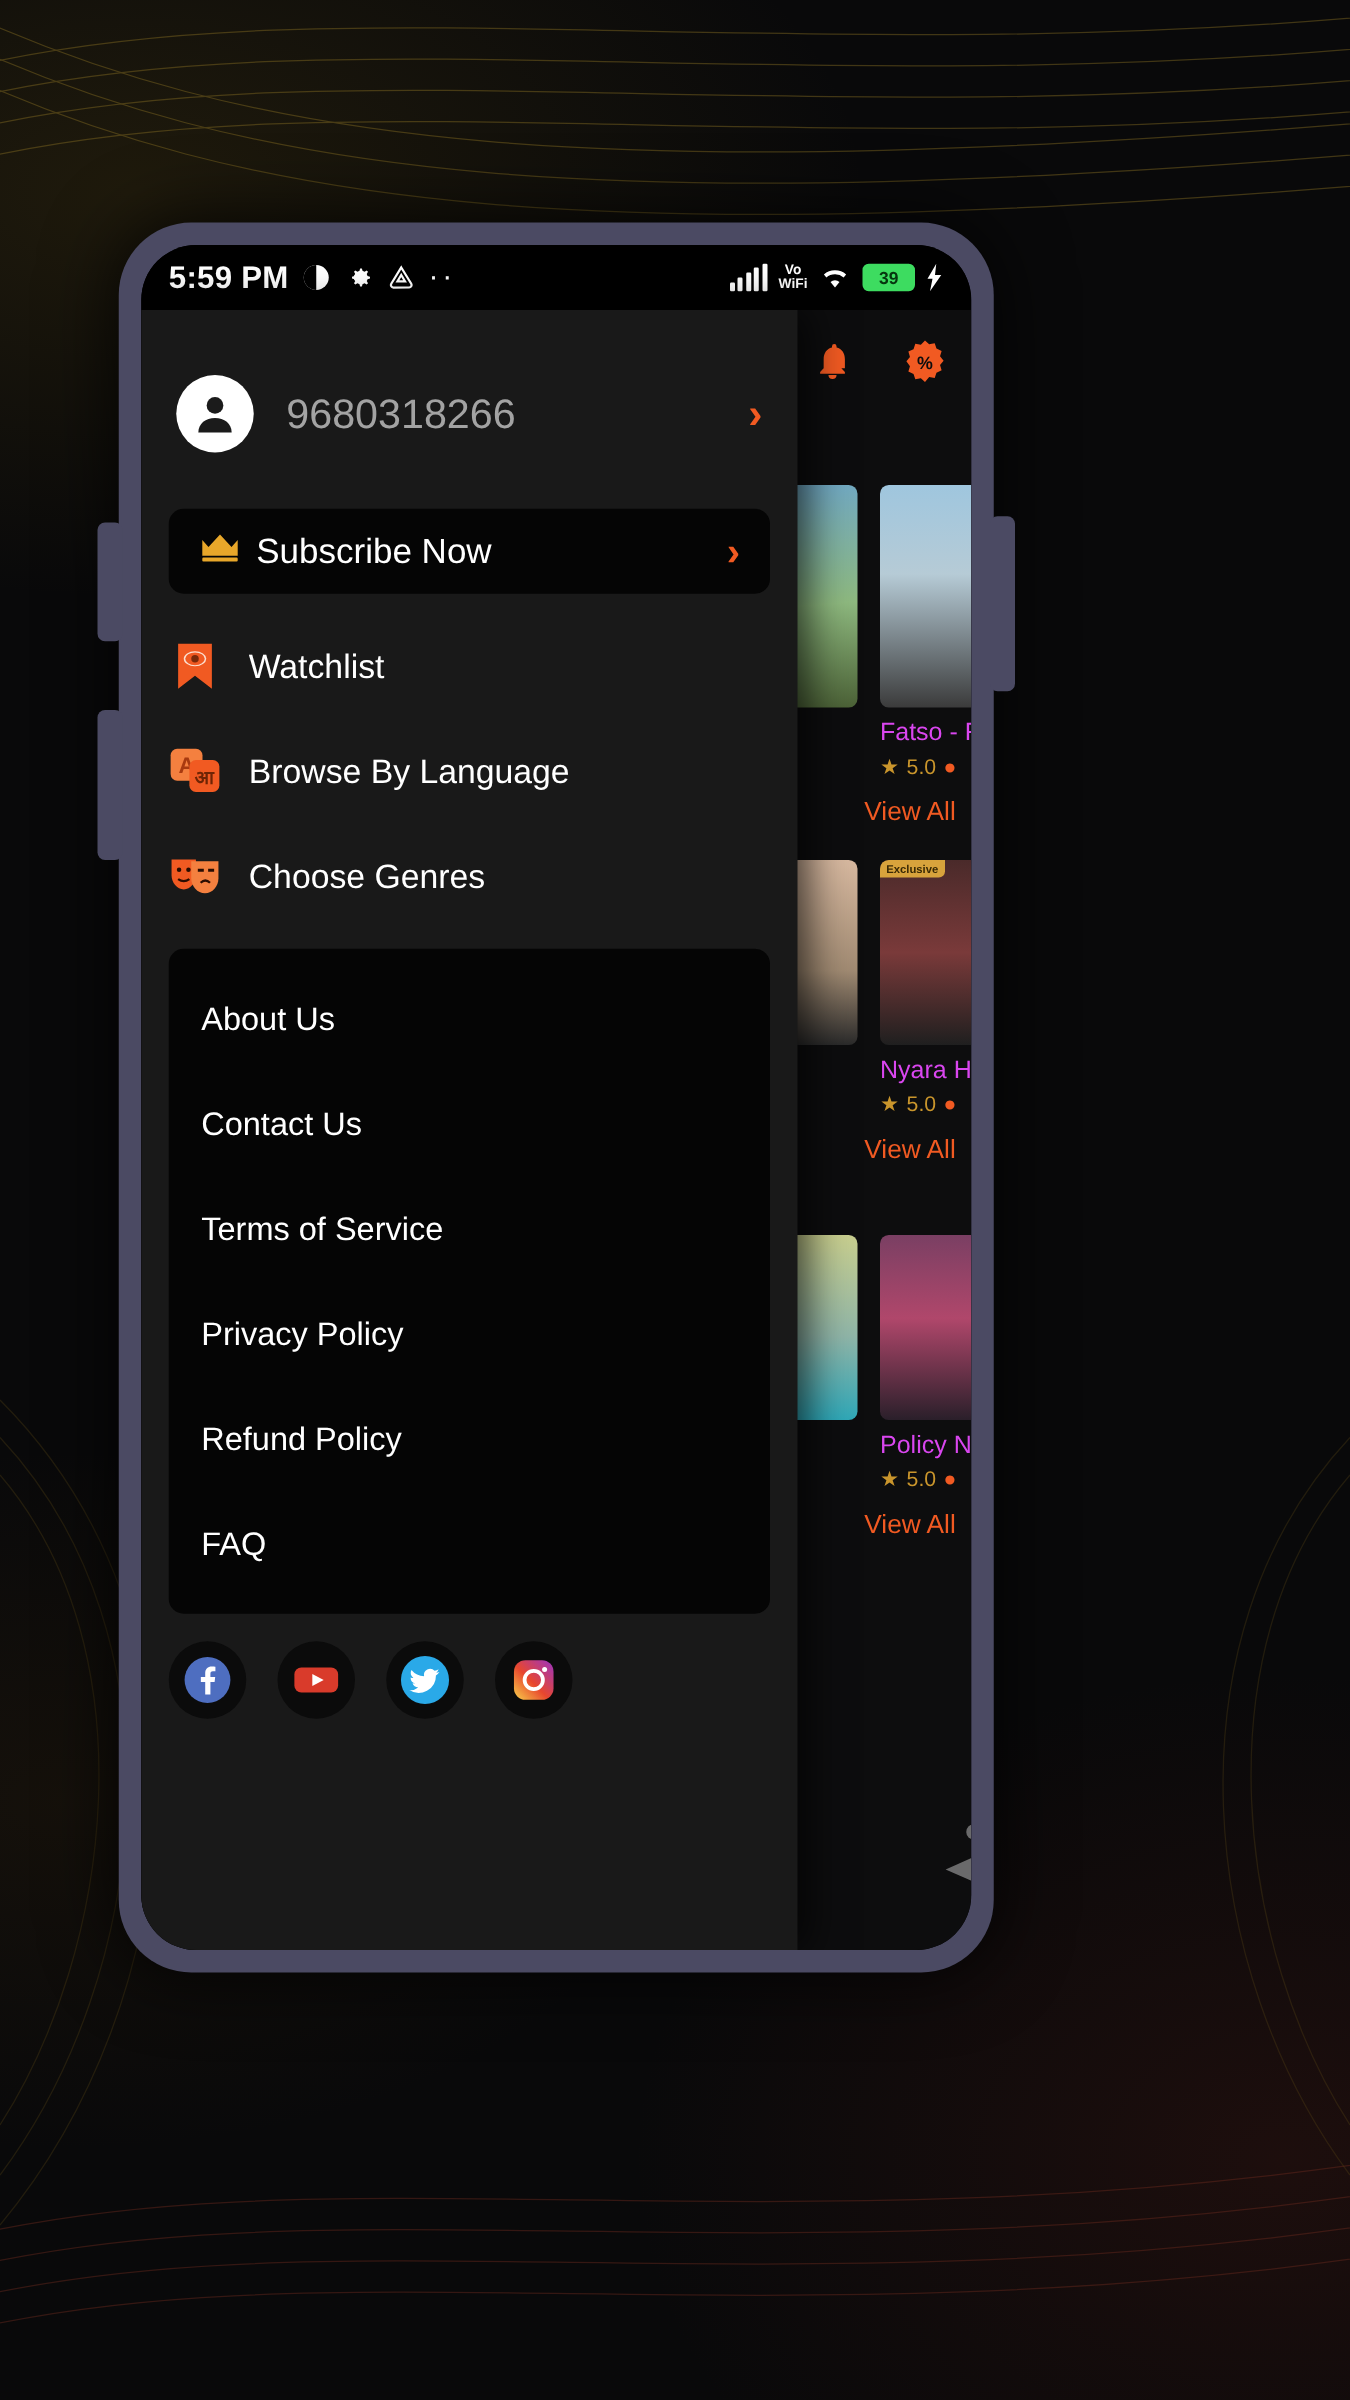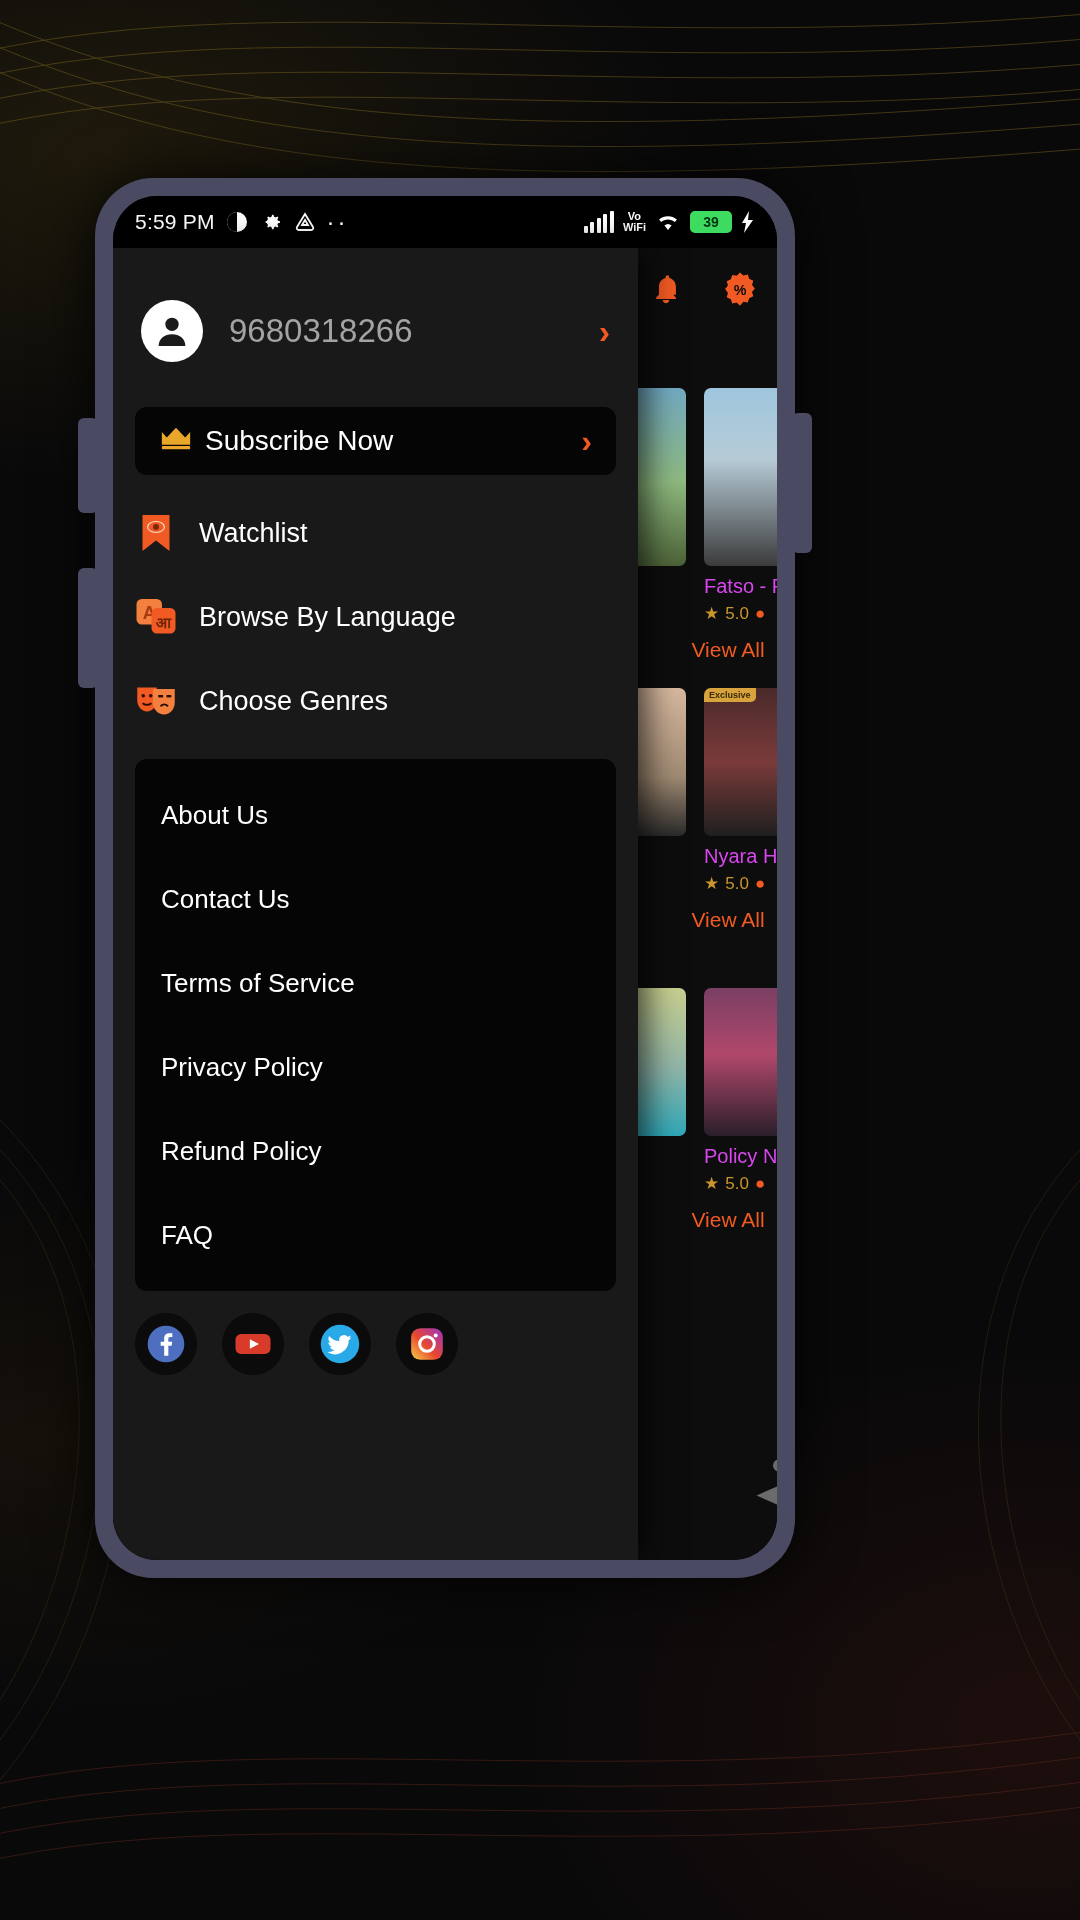--- a/index.html
+++ b/index.html
@@ -41,21 +41,21 @@
     overflow:hidden;
   }
 
   
   #status-bar{
     position:relative; height:52px; background:#000;
     display:flex; align-items:center; padding:0 22px;
     color:#fff;
   }
   #status-left{ display:flex; align-items:center; gap:10px; }
-  #status-time{ font-size:21px; font-weight:400; letter-spacing:.2px; }
+  #status-time{ font-size:25px; font-weight:700; letter-spacing:.2px; }
   #status-right{ margin-left:auto; display:flex; align-items:flex-end; gap:9px; }
   .si{ display:flex; align-items:center; }
   #signal-bars{ display:flex; align-items:flex-end; gap:2.5px; height:22px; }
   #signal-bars i{ display:block; width:4px; background:#fff; border-radius:1px; }
   #volte{ font-size:11px; line-height:11px; font-weight:700; text-align:center; }
   #battery{
     display:flex; align-items:center; justify-content:center;
     width:42px; height:22px; border-radius:5px;
     background:#3ddc60; color:#06350f; font-size:14px; font-weight:700;
     border:2px solid #3ddc60;

